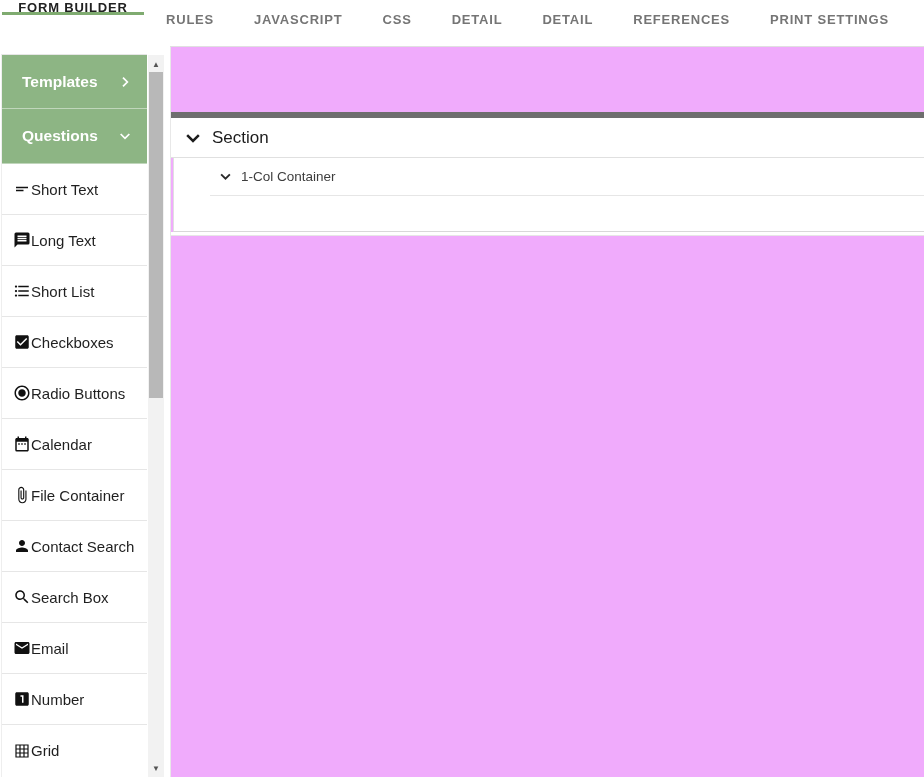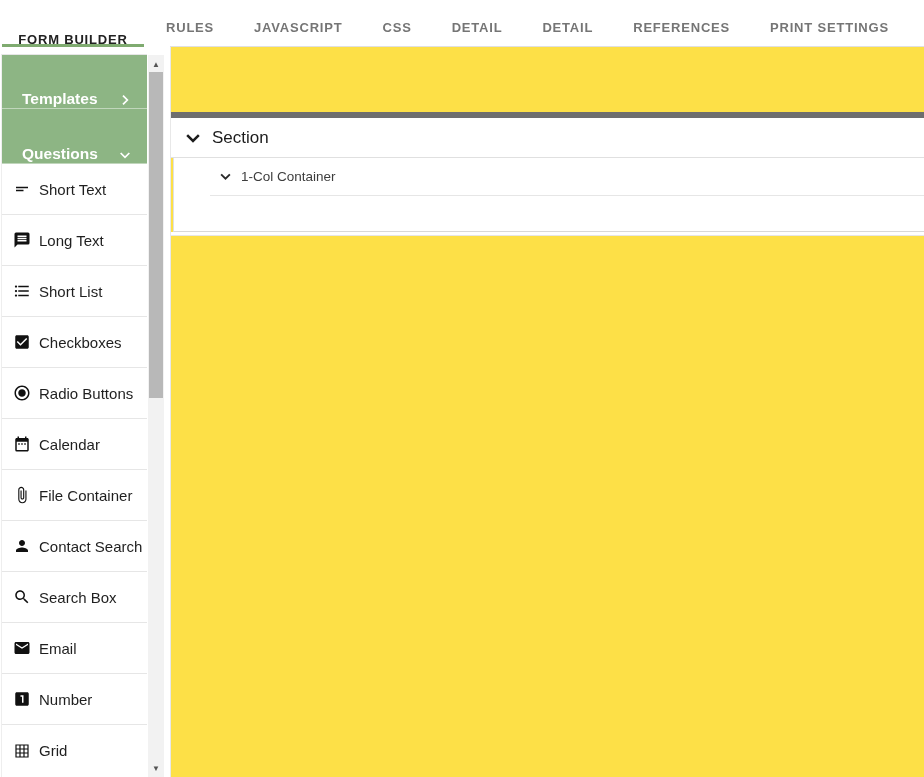--- a/index.html
+++ b/index.html
@@ -5,21 +5,21 @@
   html,body{margin:0;padding:0;}
   body{
     width:924px;height:777px;position:relative;overflow:hidden;
     background:#ffffff;
     font-family:"Liberation Sans", sans-serif;
     -webkit-font-smoothing:antialiased;
   }
   
   .tabbar{
     position:absolute;top:0;left:0;right:0;height:47px;
-    display:flex;align-items:flex-end;background:#fff;
+    display:flex;align-items:flex-start;background:#fff;
   }
   .tab{
     display:flex;align-items:center;justify-content:center;
     padding:12px 20px;
     font-size:13px;font-weight:bold;letter-spacing:.8px;
     color:#757575;cursor:pointer;white-space:nowrap;position:relative;
   }
   .tab.active{
     color:#212121;
     width:146px;padding:0;box-sizing:border-box;
@@ -32,29 +32,29 @@
     position:absolute;top:46px;left:170px;right:0;height:1px;background:#e0e0e0;
   }
   
   .sidebar{
     position:absolute;top:54px;left:1px;width:146px;bottom:0;
     background:#fff;border-top:1px solid #e6e6e6;border-left:1px solid #eee;
     box-sizing:border-box;
   }
   .side-group{
     height:54px;background:#8DB584;color:#fff;
-    display:flex;align-items:flex-end;justify-content:space-between;
+    display:flex;align-items:center;justify-content:space-between;
     padding:0 14px 0 20px;box-sizing:border-box;
     font-size:15.5px;font-weight:bold;cursor:pointer;
     border-bottom:1px solid rgba(255,255,255,.45);
   }
   .side-group .chev{display:flex;align-items:center;}
   .side-item{
     height:51px;box-sizing:border-box;border-bottom:1px solid #e6e6e6;
-    display:flex;align-items:center;gap:8px;padding:0 6px 0 11px;
+    display:flex;align-items:center;padding:0 6px 0 11px;
     background:#fff;cursor:pointer;
   }
   .side-item .ico{width:18px;height:18px;flex:0 0 18px;color:#111;display:flex;align-items:center;}
   .side-item .lbl{font-size:15px;color:#1f1f1f;white-space:nowrap;}
   
   .sscroll{
     position:absolute;top:55px;left:148px;width:16px;bottom:0;
     background:#f2f2f2;
   }
   .sscroll .arrow{
@@ -64,21 +64,21 @@
   }
   .sscroll .arrow.up{top:2px;}
   .sscroll .arrow.down{bottom:2px;}
   .sscroll .thumb{
     position:absolute;left:1px;top:17px;width:14px;height:326px;
     background:#b8b8b8;cursor:pointer;
   }
   
   .main{
     position:absolute;top:47px;left:170px;right:0;bottom:0;
-    background:#fde047;border-left:1px solid #e8e8e8;box-sizing:border-box;
+    background:#f0abfc;border-left:1px solid #e8e8e8;box-sizing:border-box;
   }
   .canvas-spacer{height:65px;}
   .section-bar{height:6px;background:#6E6E6E;cursor:pointer;}
   .section-header{
     height:40px;box-sizing:border-box;border-bottom:1px solid #e0e0e0;
     display:flex;align-items:center;padding-left:12px;background:#fff;
   }
   .section-header .chev{display:flex;align-items:center;color:#1c1c1c;cursor:pointer;}
   .section-header .lbl{margin-left:9px;font-size:17px;color:#1c1c1c;}
   .container-panel{

